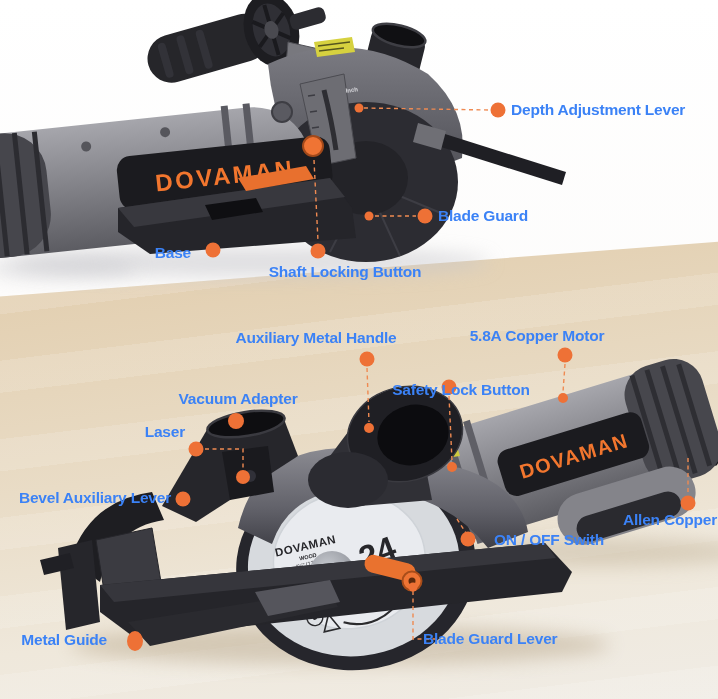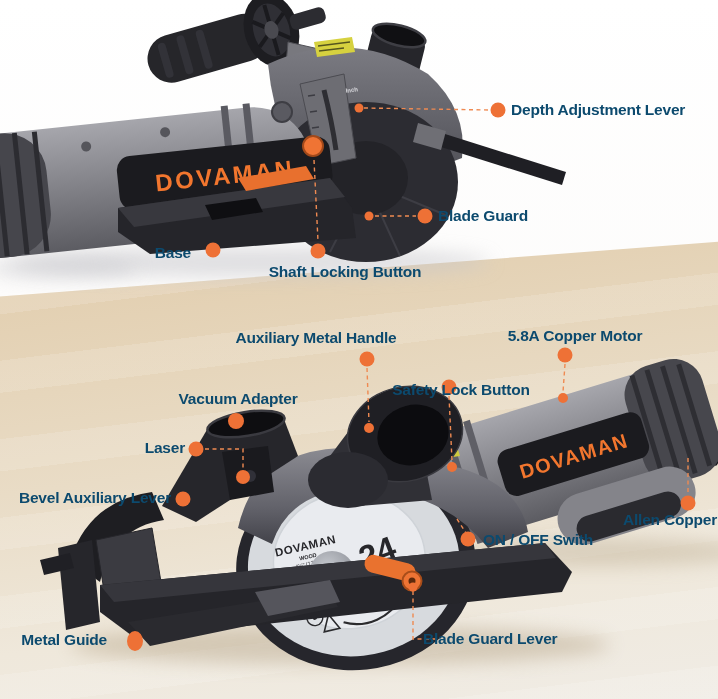--- a/index.html
+++ b/index.html
@@ -15,21 +15,21 @@
     position:absolute;inset:0;
     clip-path:polygon(0 42.4%,100% 34.6%,100% 100%,0 100%);
     background:
       repeating-linear-gradient(173deg,rgba(255,255,255,0) 0 46px,rgba(255,255,255,0.14) 46px 78px),
       linear-gradient(172deg,#ecdfca 0%,#e7d6ba 14%,#e3d0b2 38%,#e9dcc6 62%,#efe8db 82%,#f0ece5 100%);
   }
   .scene{position:absolute;left:0;top:0;z-index:2;}
   .callout{
     position:absolute;z-index:5;white-space:nowrap;
     font-weight:600;font-size:15.5px;line-height:1;letter-spacing:-0.2px;
-    color:#0c4a6e;transform:translateY(-50%);
+    color:#3b82f6;transform:translateY(-50%);
   }
   .callout.center{transform:translate(-50%,-50%);}
 </style>
 </head>
 <body>
 
 <div class="stage">
   <div class="bg-white"></div>
   <div class="bg-wood"></div>
 
@@ -270,21 +270,21 @@
       <circle cx="413" cy="587" r="4.5"></circle>
     </g>
   </svg>
 
   <div class="callout" style="left:511px;top:110px">Depth Adjustment Lever</div>
   <div class="callout" style="left:438px;top:216px">Blade Guard</div>
   <div class="callout" style="right:527px;top:253px">Base</div>
   <div class="callout center" style="left:316px;top:338px">Auxiliary Metal Handle</div>
   <div class="callout center" style="left:345px;top:272px">Shaft Locking Button</div>
   <div class="callout center" style="left:461px;top:390px">Safety Lock Button</div>
-  <div class="callout center" style="left:575px;top:336px">5.8A Copper Motor</div>
+  <div class="callout center" style="left:537px;top:336px">5.8A Copper Motor</div>
   <div class="callout center" style="left:238px;top:399px">Vacuum Adapter</div>
-  <div class="callout" style="right:533px;top:448px">Laser</div>
+  <div class="callout" style="right:533px;top:432px">Laser</div>
   <div class="callout" style="right:547px;top:498px">Bevel Auxiliary Lever</div>
-  <div class="callout" style="left:483px;top:540px">ON / OFF Swith</div>
+  <div class="callout" style="left:494px;top:540px">ON / OFF Swith</div>
   <div class="callout center" style="left:670px;top:520px">Allen Copper</div>
   <div class="callout" style="right:611px;top:640px">Metal Guide</div>
   <div class="callout" style="left:423px;top:639px">Blade Guard Lever</div>
 </div>
 
 </body></html>

